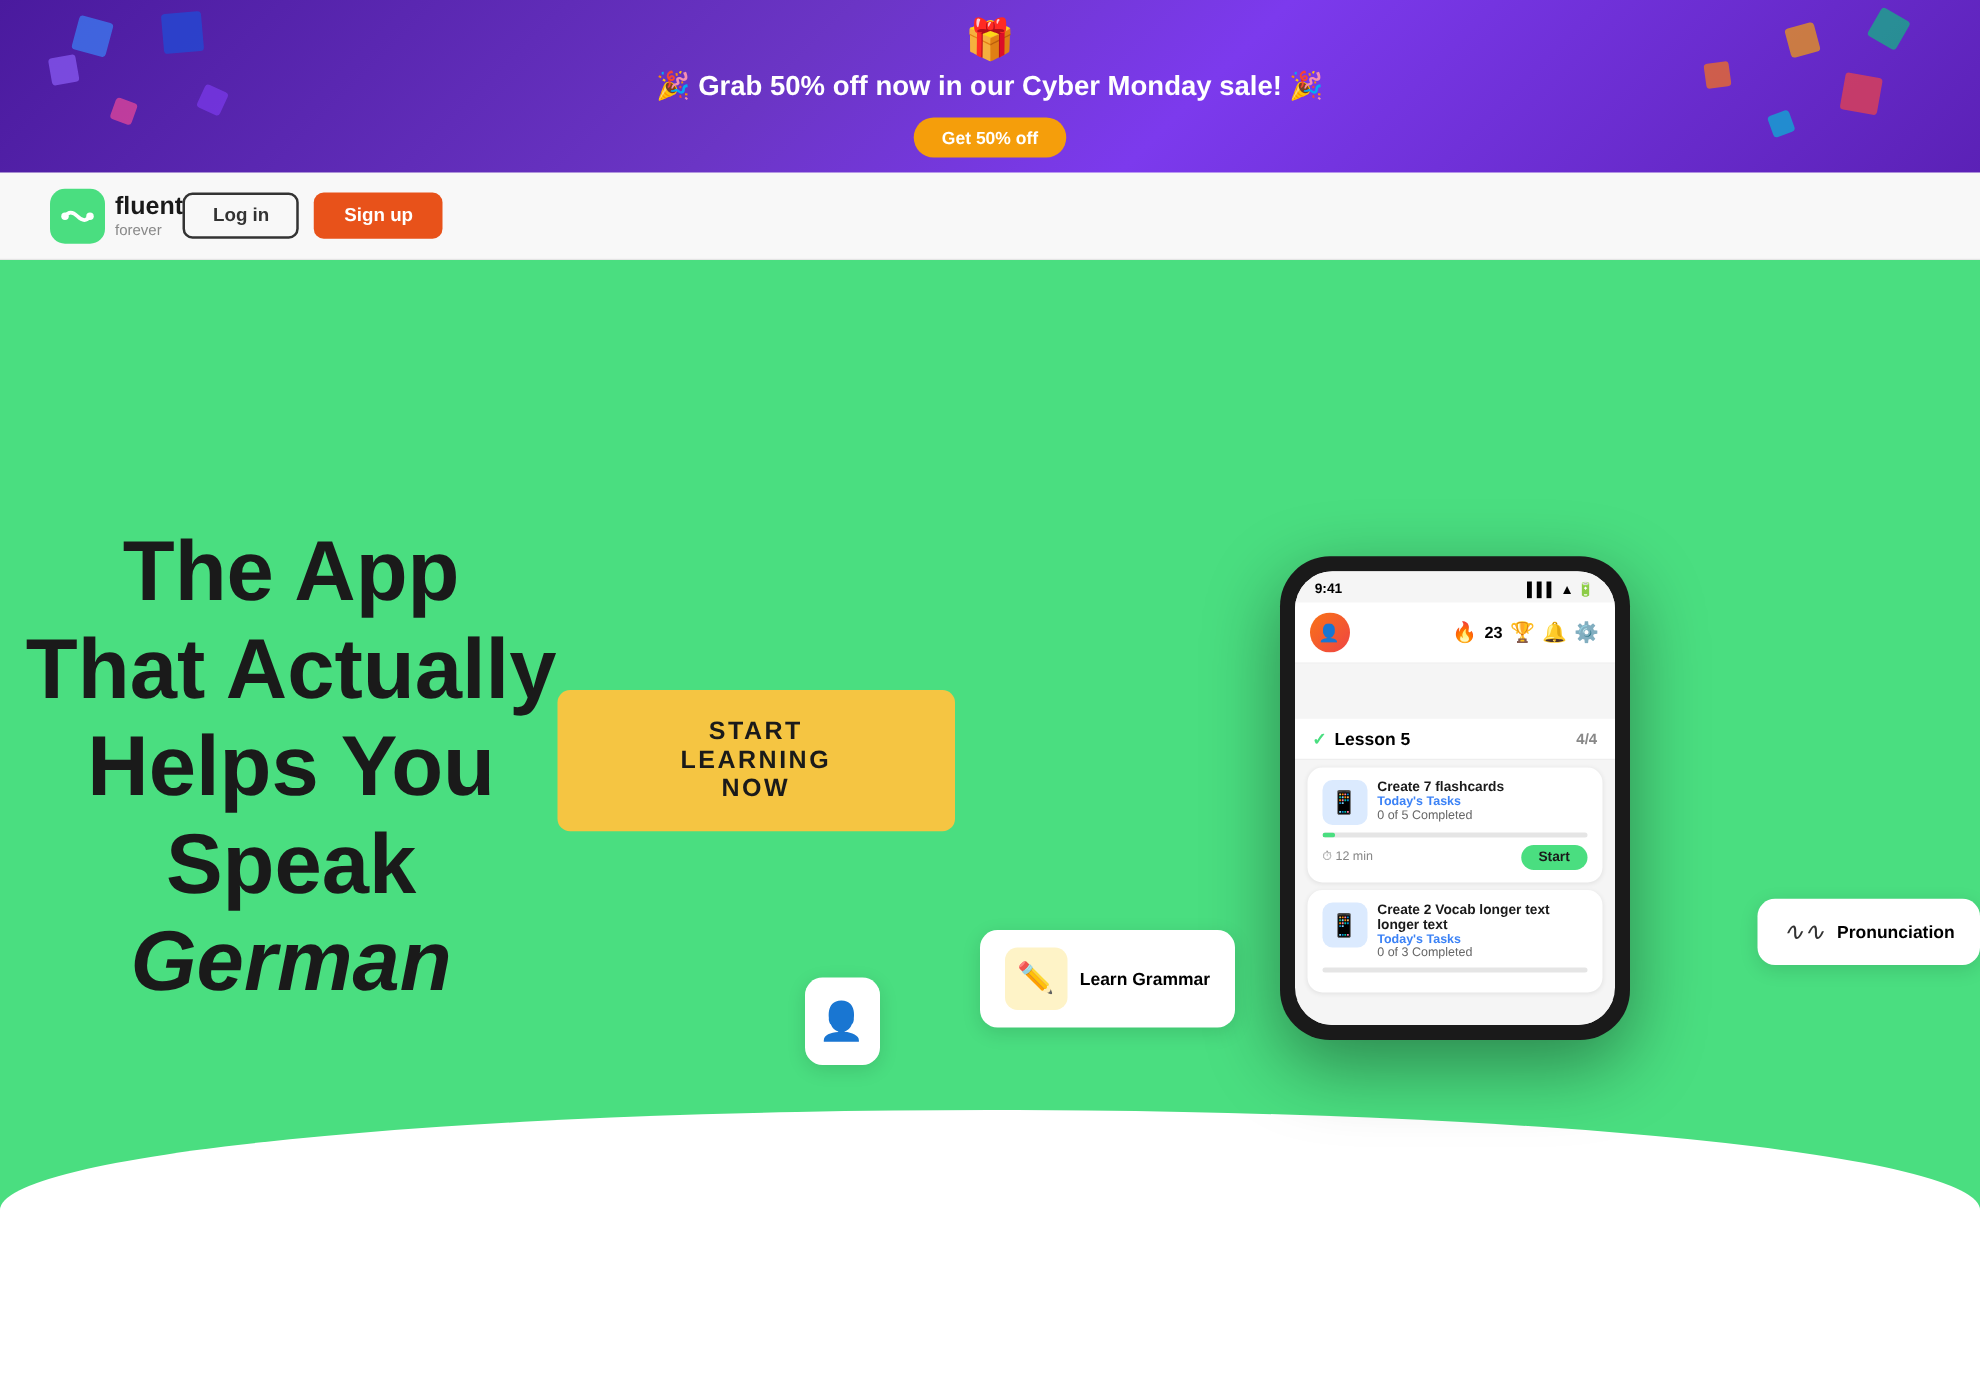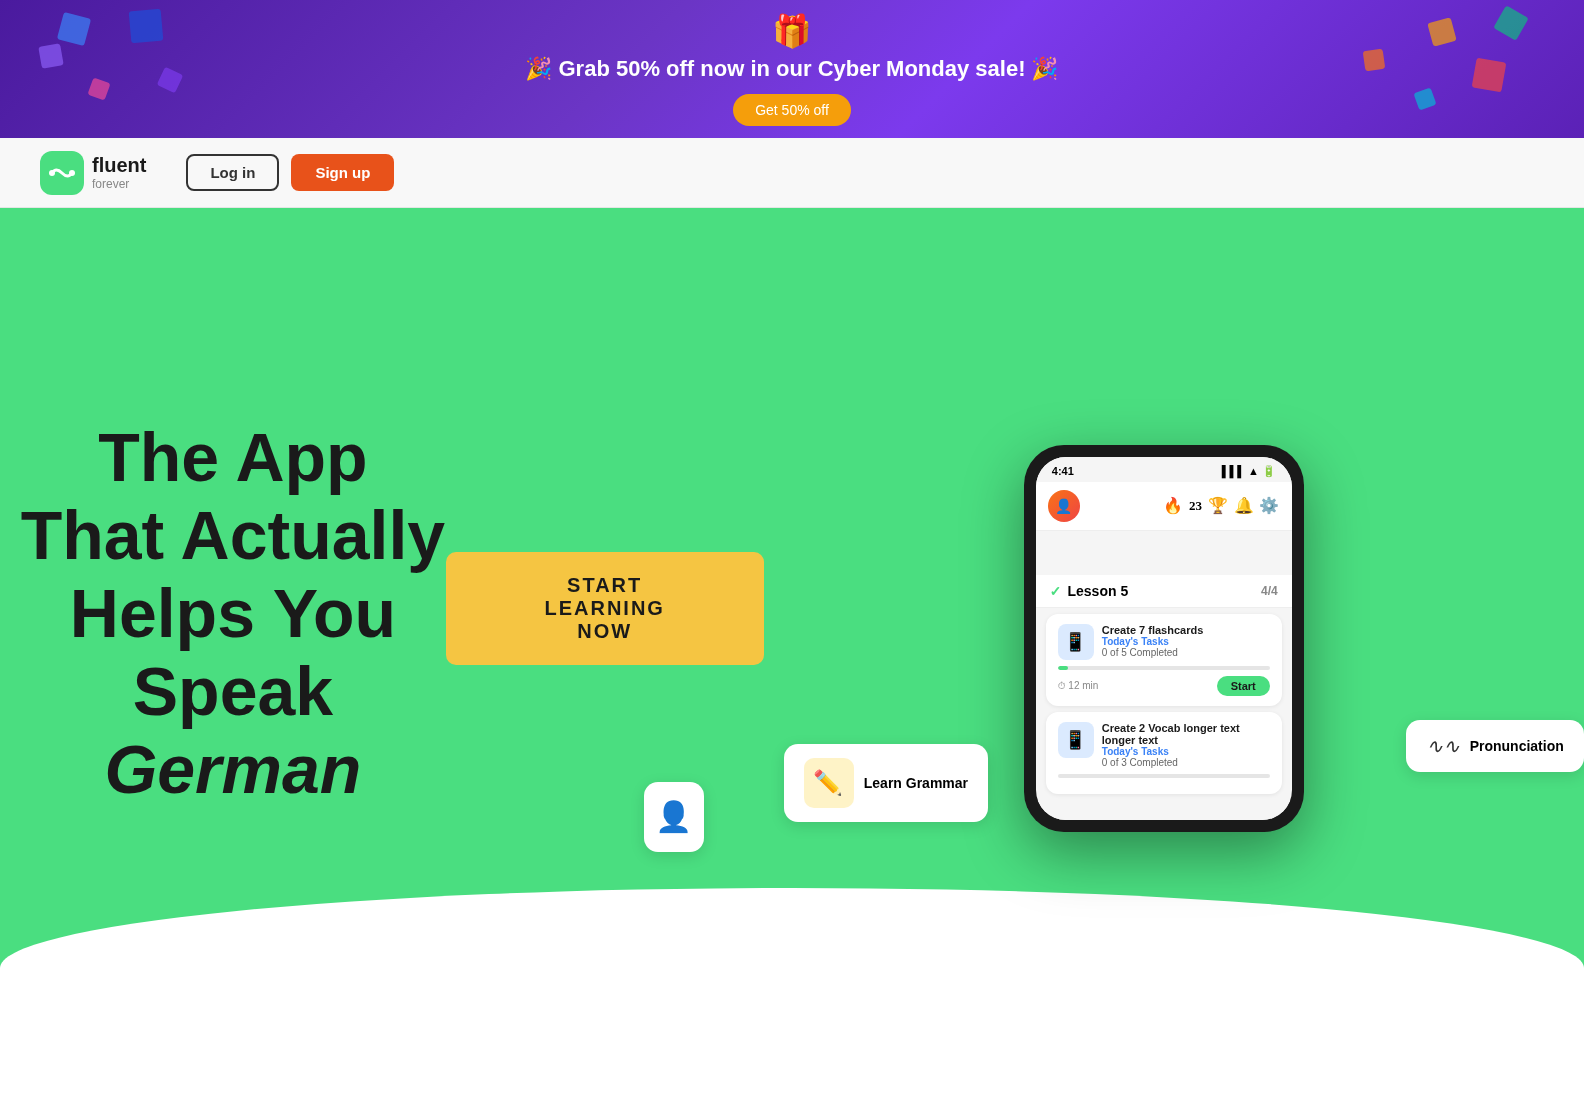--- a/index.html
+++ b/index.html
@@ -28,21 +28,21 @@
       font-weight: 700;
       margin-bottom: 12px;
     }
     .banner-btn {
       background: #f59e0b;
       color: #fff;
       border: none;
       border-radius: 20px;
       padding: 8px 22px;
       font-size: 14px;
-      font-weight: 400;
+      font-weight: 700;
       cursor: pointer;
     }
     
     .banner-squares {
       position: absolute;
       top: 0; left: 0; right: 0; bottom: 0;
       pointer-events: none;
     }
     .sq {
       position: absolute;
@@ -55,21 +55,20 @@
       background: #f8f8f8;
       display: flex;
       align-items: center;
       padding: 0 40px;
       height: 70px;
       border-bottom: 1px solid #e5e5e5;
     }
     .nav-logo {
       display: flex;
       align-items: center;
-      margin-right: 40px;
       text-decoration: none;
     }
     .logo-icon {
       width: 44px;
       height: 44px;
       background: #4ade80;
       border-radius: 12px;
       display: flex;
       align-items: center;
       justify-content: center;
@@ -282,21 +281,20 @@
       border-radius: 50% 50% 0 0 / 80px 80px 0 0;
     }
 
     
     .flame-badge {
       display: flex;
       align-items: center;
       gap: 3px;
       font-size: 13px;
       font-weight: 700;
-      font-family: Liberation Serif, serif;
     }
   </style>
 </head>
 <body>
 
 <div class="banner">
   <div class="banner-squares">
 
     <div class="sq" style="width:28px;height:28px;background:#3b82f6;top:15px;left:60px;transform:rotate(15deg)"></div>
     <div class="sq" style="width:22px;height:22px;background:#8b5cf6;top:45px;left:40px;transform:rotate(-10deg)"></div>
@@ -358,21 +356,21 @@
     </div>
 
     <div style="position:absolute; right:calc(50% - 560px); bottom:-20px; background:#4ade80; border-radius:14px; padding:10px; box-shadow:0 4px 15px rgba(0,0,0,0.12); z-index:5; width:60px; height:70px; display:flex; align-items:center; justify-content:center;">
       <div style="font-size:28px;">📋</div>
     </div>
 
     <div class="phone">
       <div class="phone-screen">
 
         <div class="phone-status">
-          <span>4:41</span>
+          <span>9:41</span>
           <span>▌▌▌ ▲ 🔋</span>
         </div>
 
         <div class="phone-header">
           <div class="phone-avatar">
             <div style="width:100%;height:100%;background:linear-gradient(135deg,#f97316,#ef4444);display:flex;align-items:center;justify-content:center;color:#fff;font-size:14px;">👤</div>
           </div>
           <div class="phone-icons">
             <span style="font-size:16px;">🔥</span>
             <span class="flame-badge">23</span>

